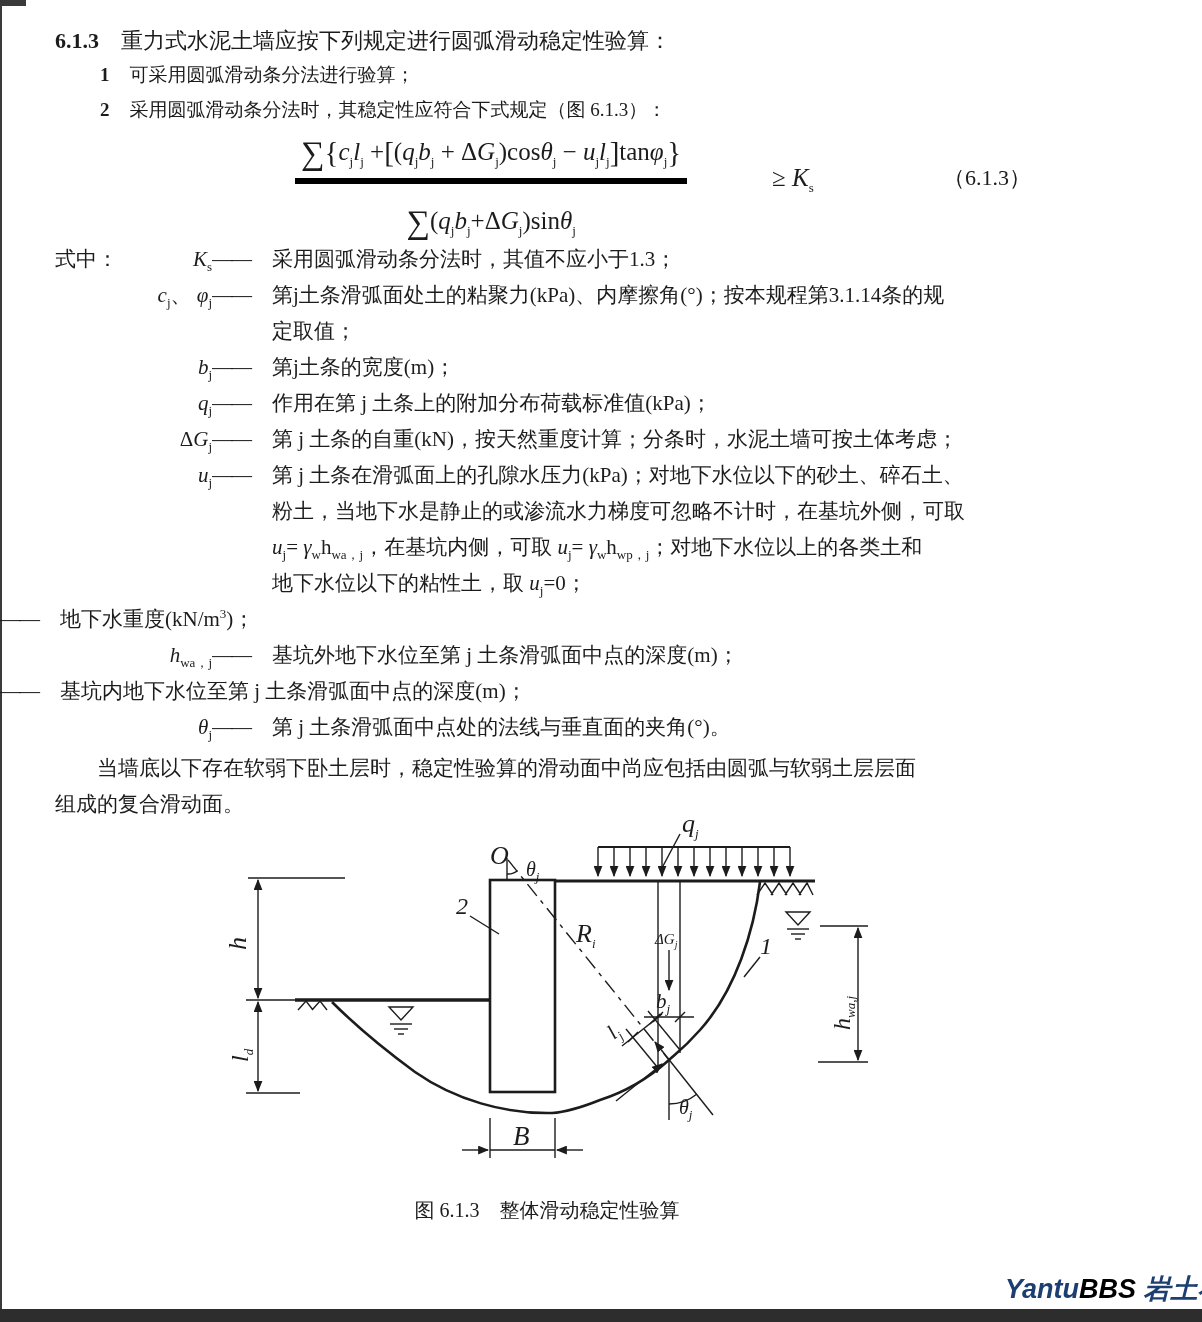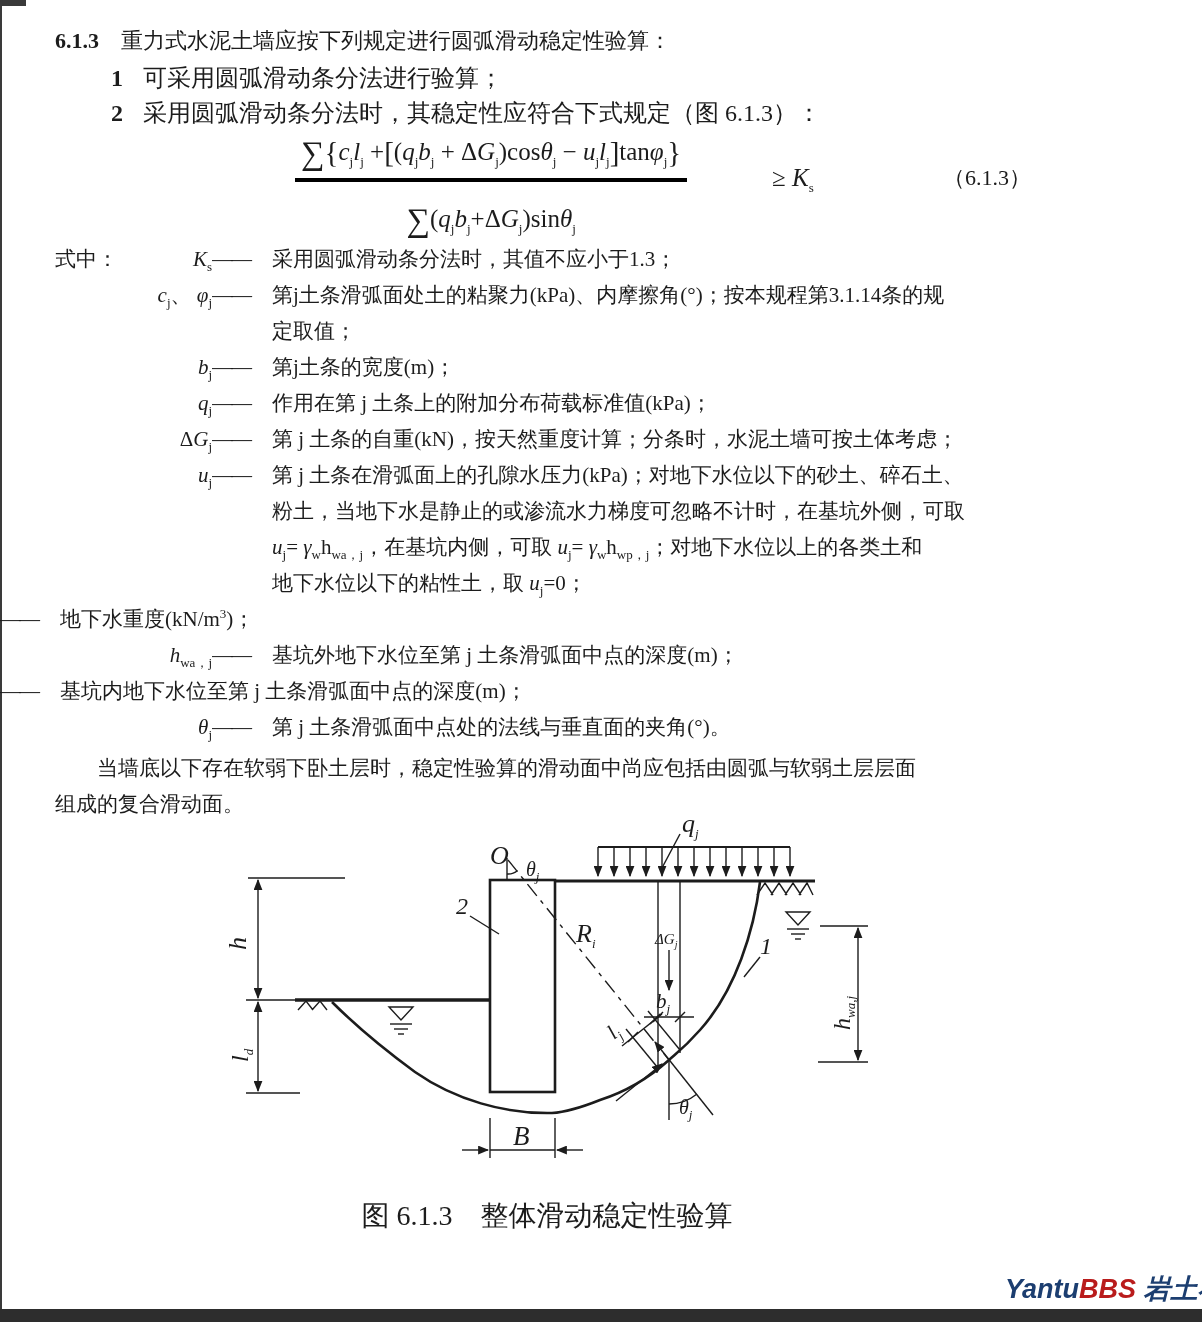--- a/index.html
+++ b/index.html
@@ -8,46 +8,46 @@
     font-family:"Liberation Serif","DejaVu Serif",serif;color:#1c1c1c;overflow:hidden;
   }
   .abs{position:absolute;}
   
   #left-edge{left:0;top:0;width:2px;height:1322px;background:#3a3a3a;}
   #bottom-edge{left:0;top:1309px;width:1202px;height:13px;background:#2d2d2d;}
   #corner-mark{left:0;top:0;width:26px;height:6px;background:#3a3a3a;}
   
   #sec-heading{left:55px;top:26px;font-size:22px;}
   #sec-heading .num{font-weight:bold;margin-right:22px;font-size:22px;}
-  .item-row{left:111px;font-size:24px;}
+  .item-row{left:100px;font-size:19px;}
   .item-row .inum{font-weight:bold;margin-right:20px;}
   
   #fraction{left:295px;top:133px;text-align:center;font-size:25px;}
-  #fraction .num-line{padding:2px 6px 6px 6px;border-bottom:4px solid #000000;}
+  #fraction .num-line{padding:2px 6px 6px 6px;border-bottom:6px solid #000000;}
   #fraction .den-line{padding-top:20px;}
   .S{font-size:33px;font-style:normal;vertical-align:-4px;}
   .br{font-size:29px;vertical-align:-2px;}
   #fraction i,#formula-rhs i{font-family:"Liberation Serif","DejaVu Serif",serif;}
   #formula-rhs{left:772px;top:164px;font-size:25px;}
   #formula-number{left:943px;top:163px;font-size:22px;}
   sub{font-size:13px;line-height:0;}
   sup{font-size:13px;line-height:0;}
   
   #where-label{left:55px;top:241px;font-size:21px;line-height:36px;text-align:right;}
   #def-list{left:0;top:241px;width:1152px;}
   .def-row{display:flex;align-items:flex-start;font-size:21px;line-height:36px;justify-content:center;}
   .def-sym{width:212px;text-align:right;white-space:nowrap;}
   .def-dash{width:60px;letter-spacing:-2px;overflow:hidden;white-space:nowrap;}
   .def-text{flex:1;}
   #closing-paragraph{left:55px;top:744px;width:1100px;font-size:21px;line-height:36px;text-indent:2em;margin-top:6px;}
   
   #figure-svg{left:0;top:0;width:1202px;height:1322px;}
   .dlabel{font-family:"Liberation Serif","DejaVu Serif",serif;font-style:italic;fill:#1c1c1c;}
   .svgsub{font-size:13px;}
-  #figure-caption{left:0;top:1197px;width:1094px;text-align:center;font-size:28px;}
+  #figure-caption{left:0;top:1197px;width:1094px;text-align:center;font-size:20px;}
   
   #watermark{left:1005px;top:1271px;font-family:"Liberation Sans","DejaVu Sans",sans-serif;
     font-weight:bold;font-style:italic;font-size:27px;white-space:nowrap;}
 </style>
 </head>
 <body>
 
 <div class="abs" id="left-edge"></div>
 <div class="abs" id="bottom-edge"></div>
 <div class="abs" id="corner-mark"></div>
@@ -254,14 +254,14 @@
       <line x1="583" y1="1150" x2="557" y2="1150" marker-end="url(#arr)"></line>
       <line x1="490" y1="1150" x2="555" y2="1150"></line>
     </g>
     <text class="dlabel" font-size="27" x="513" y="1145" stroke="none" fill="#1c1c1c"><tspan>B</tspan></text>
   </g>
 </svg>
 
 <div class="abs" id="figure-caption">图 6.1.3　整体滑动稳定性验算</div>
 
 <div class="abs" id="watermark">
-  <span id="wm1" style="color: rgb(28, 62, 112);">Yantu</span><span id="wm2" style="color: #b91c1c;">BBS</span> <span id="wm3" style="color: rgb(28, 62, 112);">岩土在线</span>
+  <span id="wm1" style="color: rgb(28, 62, 112);">Yantu</span><span id="wm2" style="color: #000000;">BBS</span> <span id="wm3" style="color: rgb(28, 62, 112);">岩土在线</span>
 </div>
 
 </body></html>

